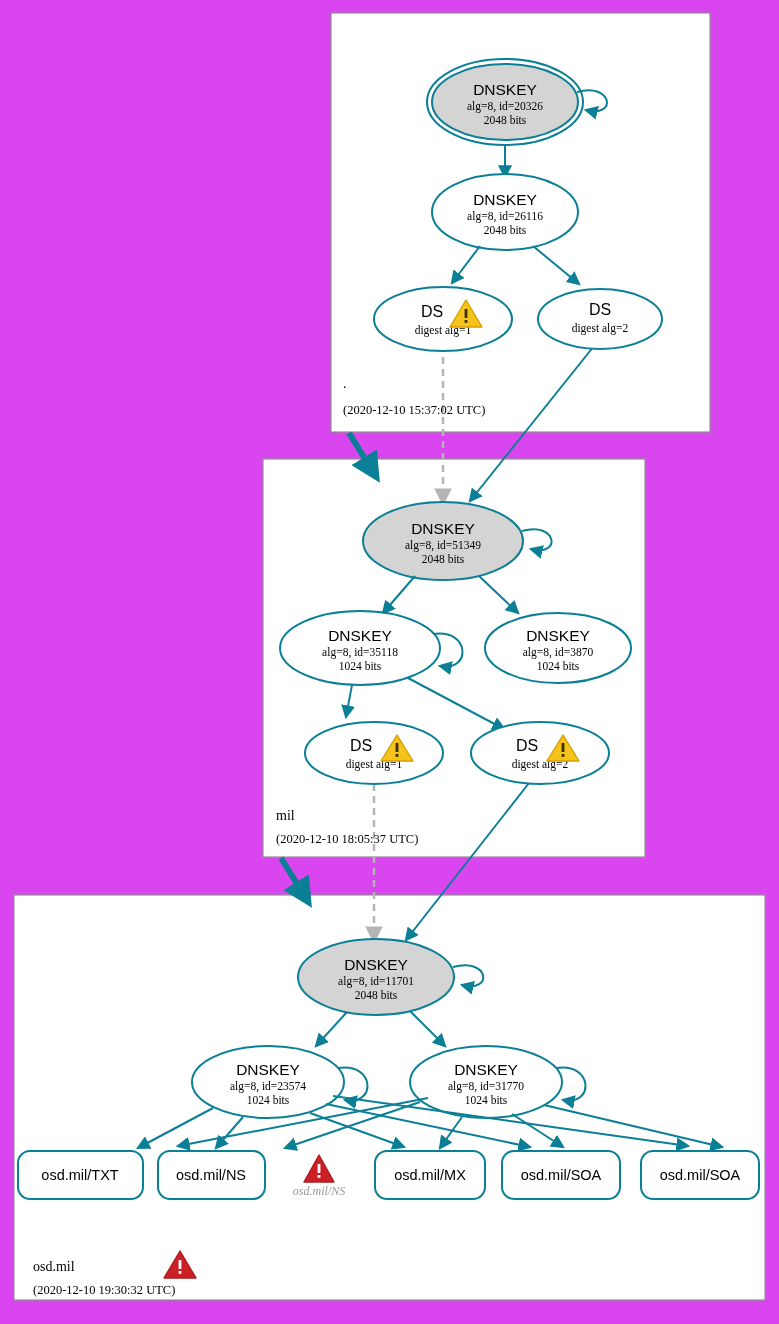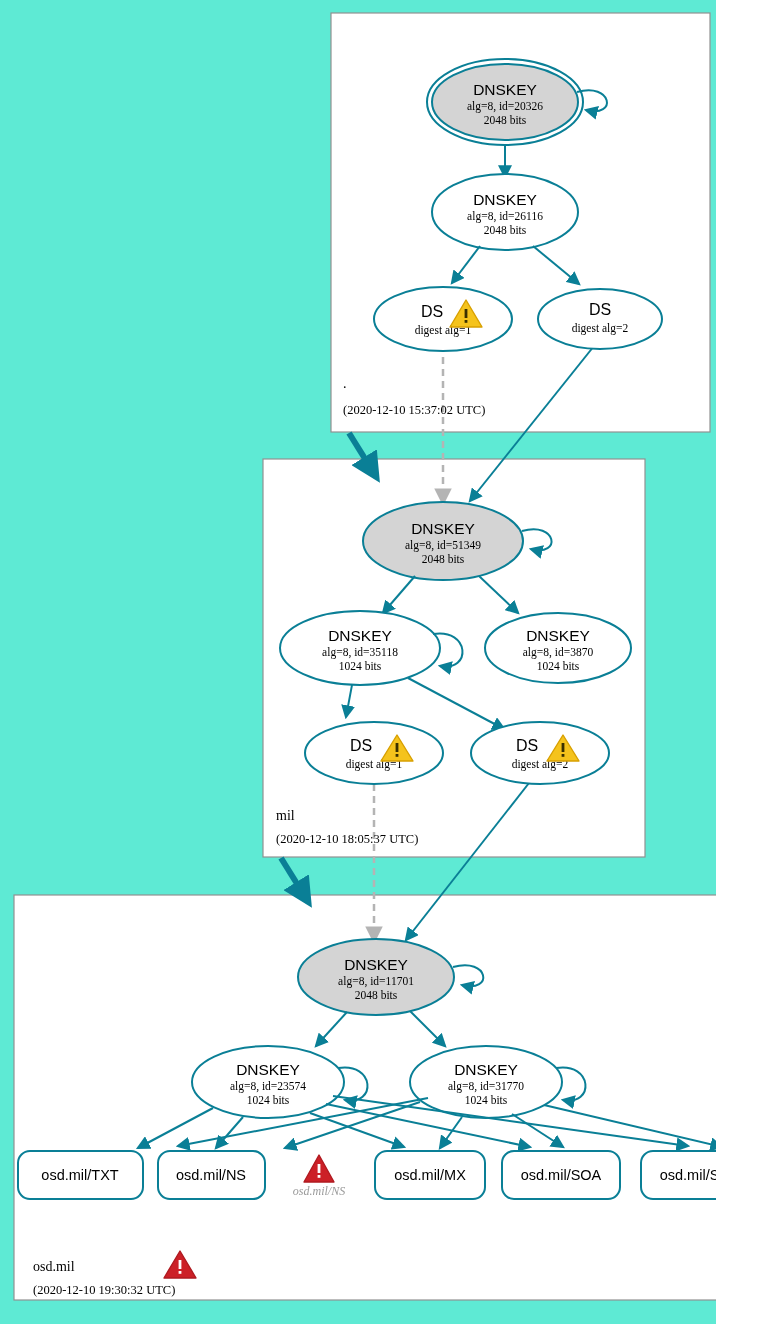--- a/index.html
+++ b/index.html
@@ -5,23 +5,23 @@
   html, body {
     margin: 0;
     padding: 0;
     background: #ffffff;
   }
   body {
     font-family: "Liberation Sans", sans-serif;
   }
   #canvas {
     position: relative;
-    width: 716px;
+    width: 779px;
     height: 1324px;
-    background: #5eead4;
+    background: #d946ef;
     overflow: hidden;
   }
   svg#graph {
     position: absolute;
     left: 0;
     top: 0;
     width: 779px;
     height: 1324px;
   }
   .zone-box {

